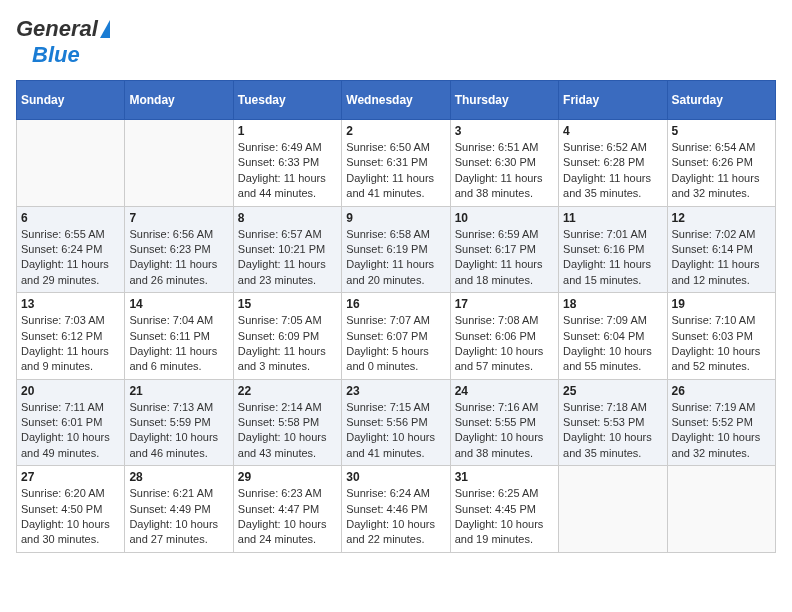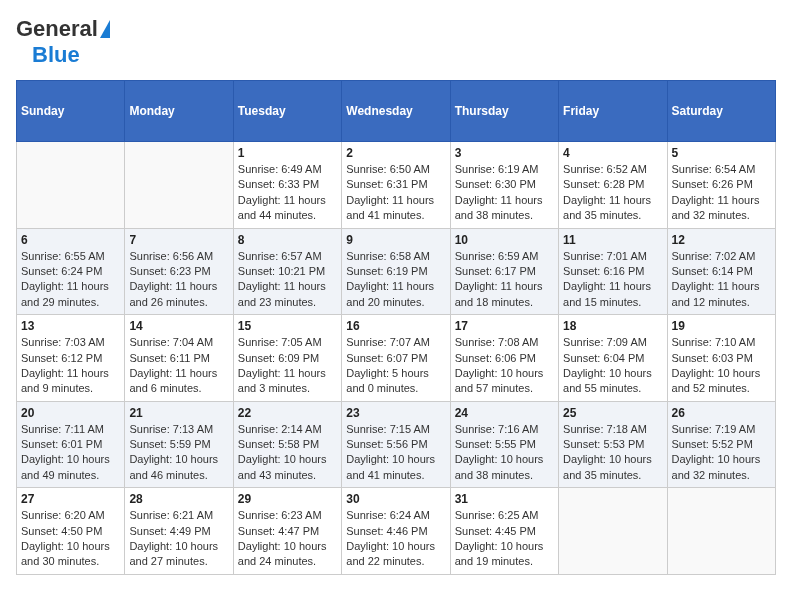--- a/index.html
+++ b/index.html
@@ -8,20 +8,21 @@
       background: #fff;
       width: 792px;
       min-height: 612px;
       padding: 16px;
     }
     .header {
       display: flex;
       justify-content: space-between;
       align-items: center;
       margin-bottom: 12px;
+      font-style: italic;
     }
     .logo {
       display: flex;
       flex-direction: column;
       align-items: flex-start;
     }
     .logo-text {
       display: flex;
       align-items: center;
       font-size: 22px;
@@ -51,21 +52,21 @@
       color: #555;
     }
     .calendar {
       width: 100%;
       border-collapse: collapse;
       font-size: 11px;
     }
     .calendar th {
       background: #3a6bbf;
       color: #fff;
-      padding: 23px 4px;
+      padding: 12px 4px;
       text-align: left;
       font-weight: bold;
       font-size: 12px;
       border: 1px solid #2a5aae;
     }
     .calendar td {
       vertical-align: top;
       border: 1px solid #ccc;
       padding: 4px;
       width: 108px;
@@ -141,21 +142,21 @@
           <div class="day-number">2</div>
           <div class="day-info">
             <div>Sunrise: 6:50 AM</div>
             <div>Sunset: 6:31 PM</div>
             <div>Daylight: 11 hours and 41 minutes.</div>
           </div>
         </td>
         <td>
           <div class="day-number">3</div>
           <div class="day-info">
-            <div>Sunrise: 6:19 AM</div>
+            <div>Sunrise: 6:51 AM</div>
             <div>Sunset: 6:30 PM</div>
             <div>Daylight: 11 hours and 38 minutes.</div>
           </div>
         </td>
         <td>
           <div class="day-number">4</div>
           <div class="day-info">
             <div>Sunrise: 6:52 AM</div>
             <div>Sunset: 6:28 PM</div>
             <div>Daylight: 11 hours and 35 minutes.</div>

